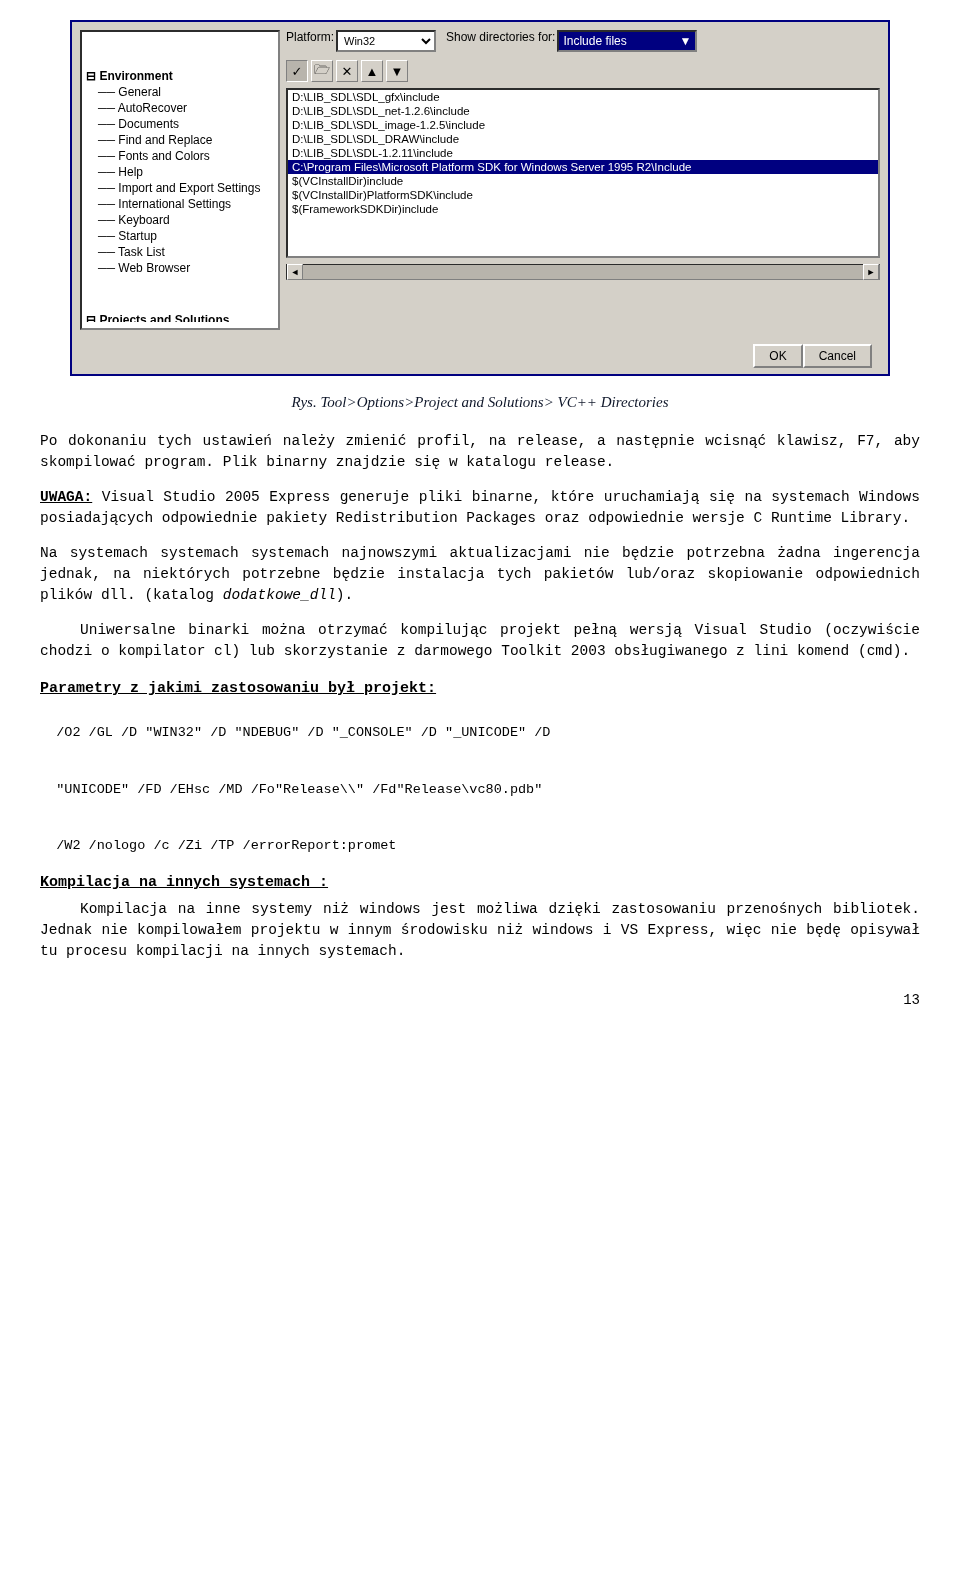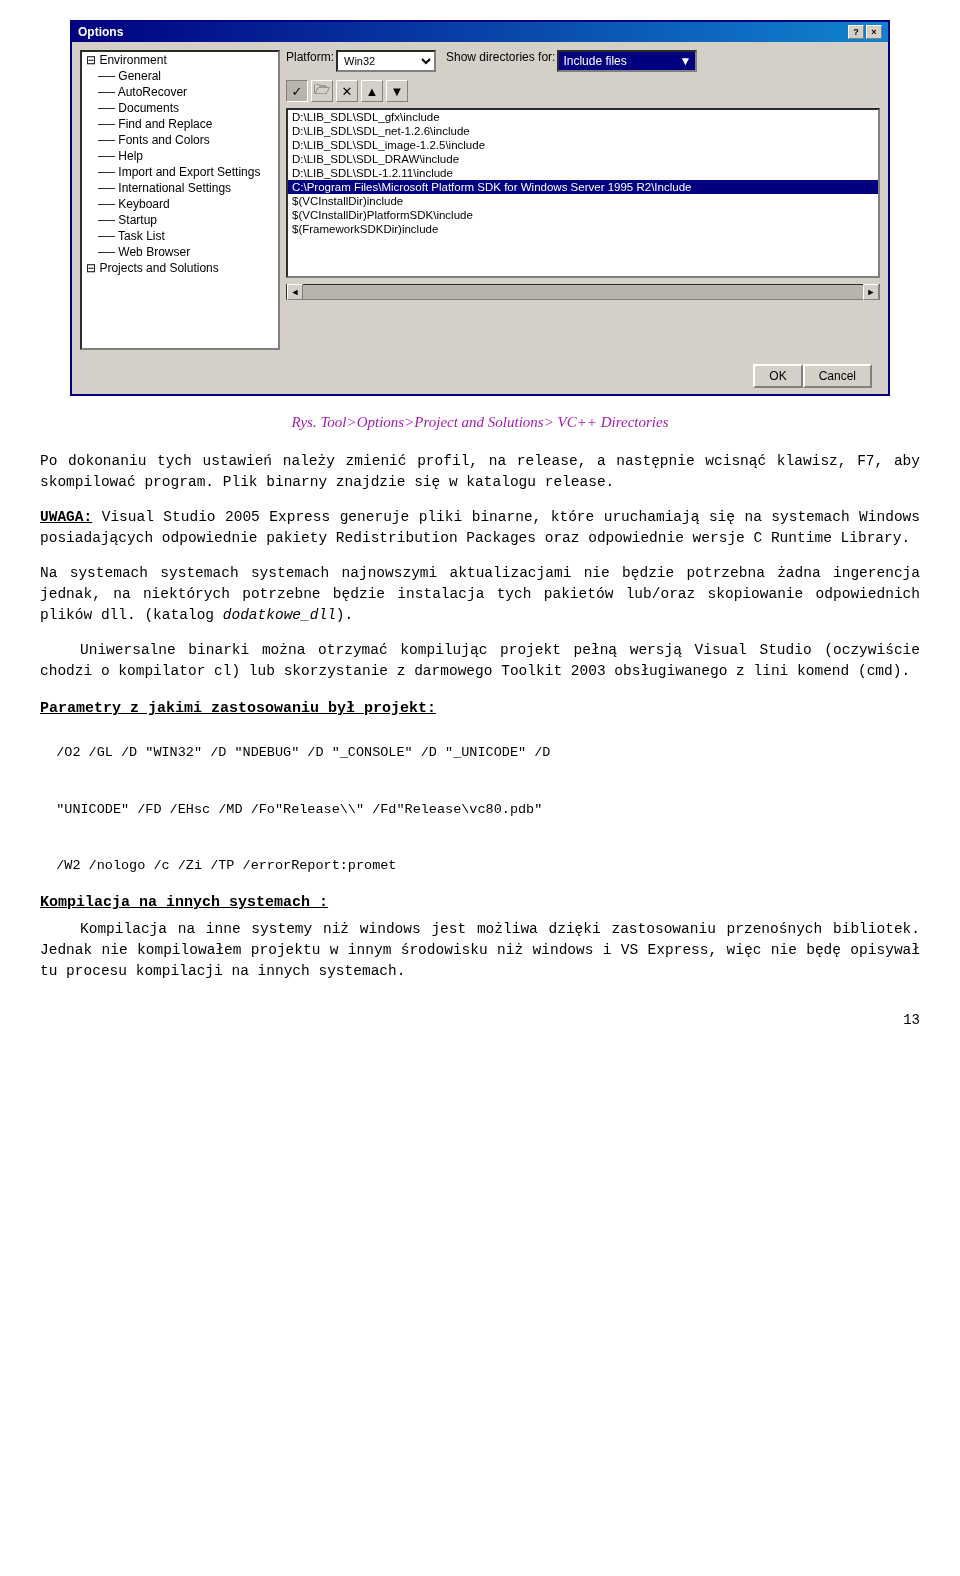--- a/index.html
+++ b/index.html
@@ -67,21 +67,22 @@
       overflow: hidden;
       flex-shrink: 0;
     }
     .tree-item {
       padding: 1px 4px;
       font-size: 12px;
       cursor: pointer;
       white-space: nowrap;
     }
     .tree-item-root {
-      font-weight: normal;
+      font-weight: bold;
+      margin-top: 36px;
     }
     .tree-item-child {
       padding-left: 16px;
     }
     .tree-scroll {
       overflow-y: auto;
       height: 290px;
     }
     
     .right-panel {
@@ -199,21 +200,21 @@
       cursor: pointer;
     }
 
     
     .caption {
       font-style: italic;
       font-family: 'Times New Roman', serif;
       font-size: 15px;
       text-align: center;
       margin-bottom: 20px;
-      color: #a21caf;
+      color: #0f172a;
     }
 
     
     .body-text {
       font-family: 'Courier New', Courier, monospace;
       font-size: 14.5px;
       line-height: 1.45;
       text-align: justify;
       margin-bottom: 14px;
     }
@@ -250,27 +251,20 @@
     .indent {
       text-indent: 40px;
     }
   </style>
 </head>
 <body>
 
 <div class="dialog-wrapper">
   <div class="dialog">
 
-    <div class="dialog-titlebar">
-      <span>Options</span>
-      <div class="dialog-titlebar-buttons">
-        <div class="titlebar-btn">?</div>
-        <div class="titlebar-btn">×</div>
-      </div>
-    </div>
 
     <div class="dialog-content">
 
       <div class="tree-panel">
         <div class="tree-scroll">
           <div class="tree-item tree-item-root">⊟ Environment</div>
           <div class="tree-item tree-item-child">── General</div>
           <div class="tree-item tree-item-child">── AutoRecover</div>
           <div class="tree-item tree-item-child">── Documents</div>
           <div class="tree-item tree-item-child">── Find and Replace</div>

